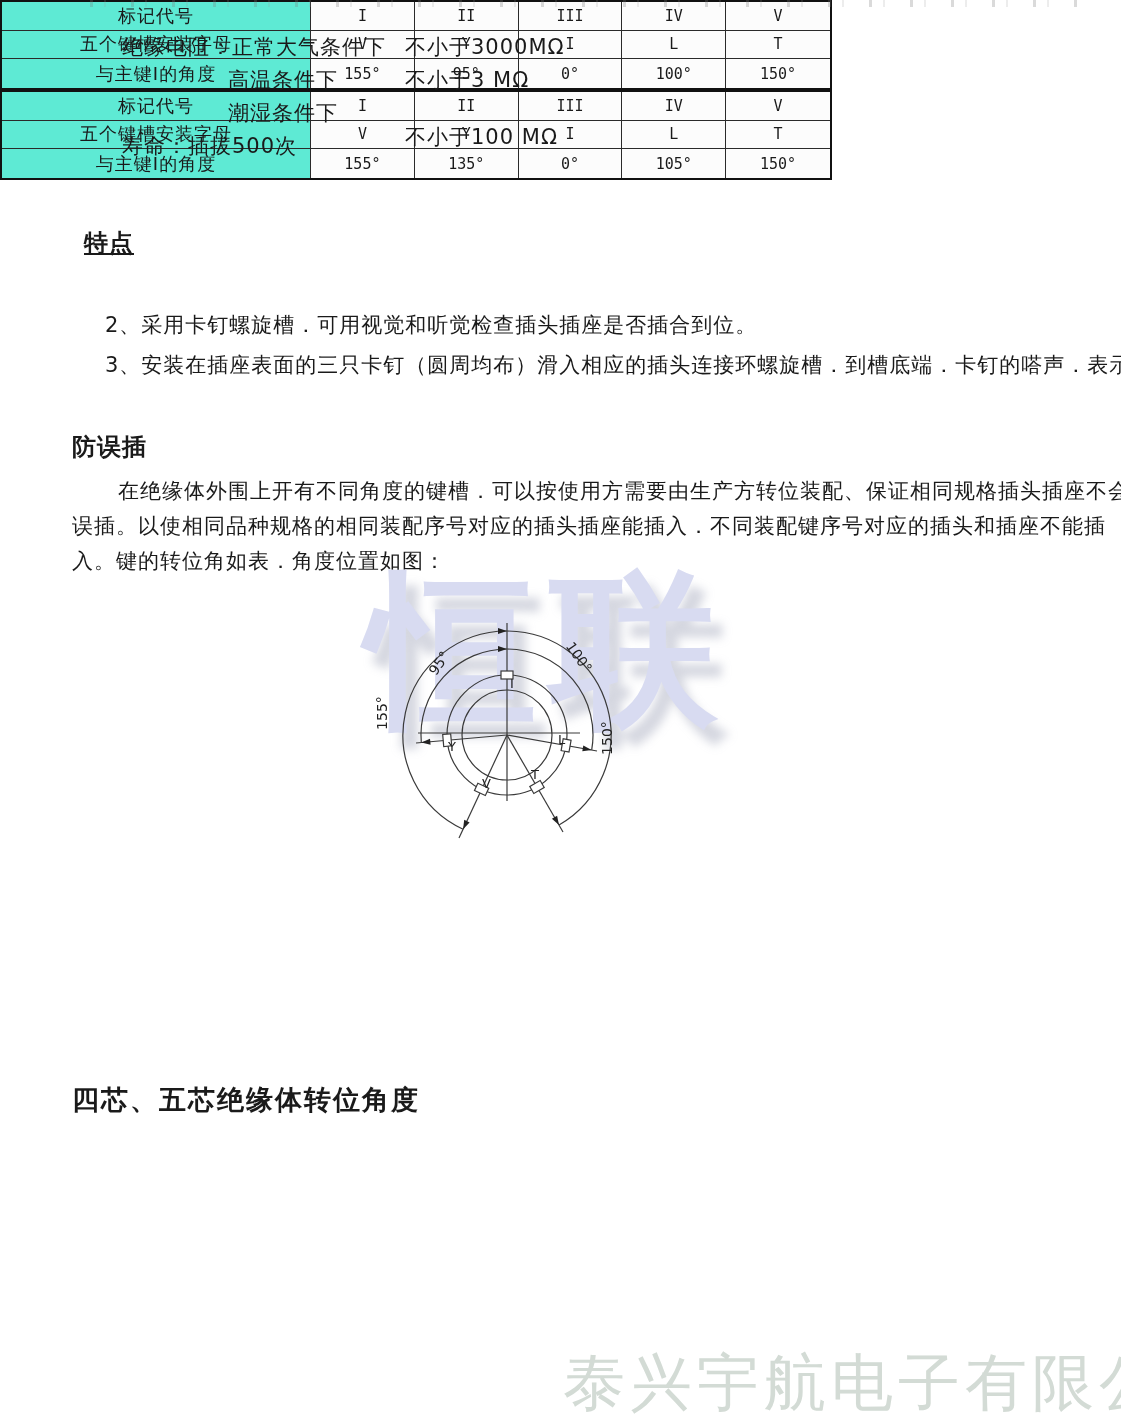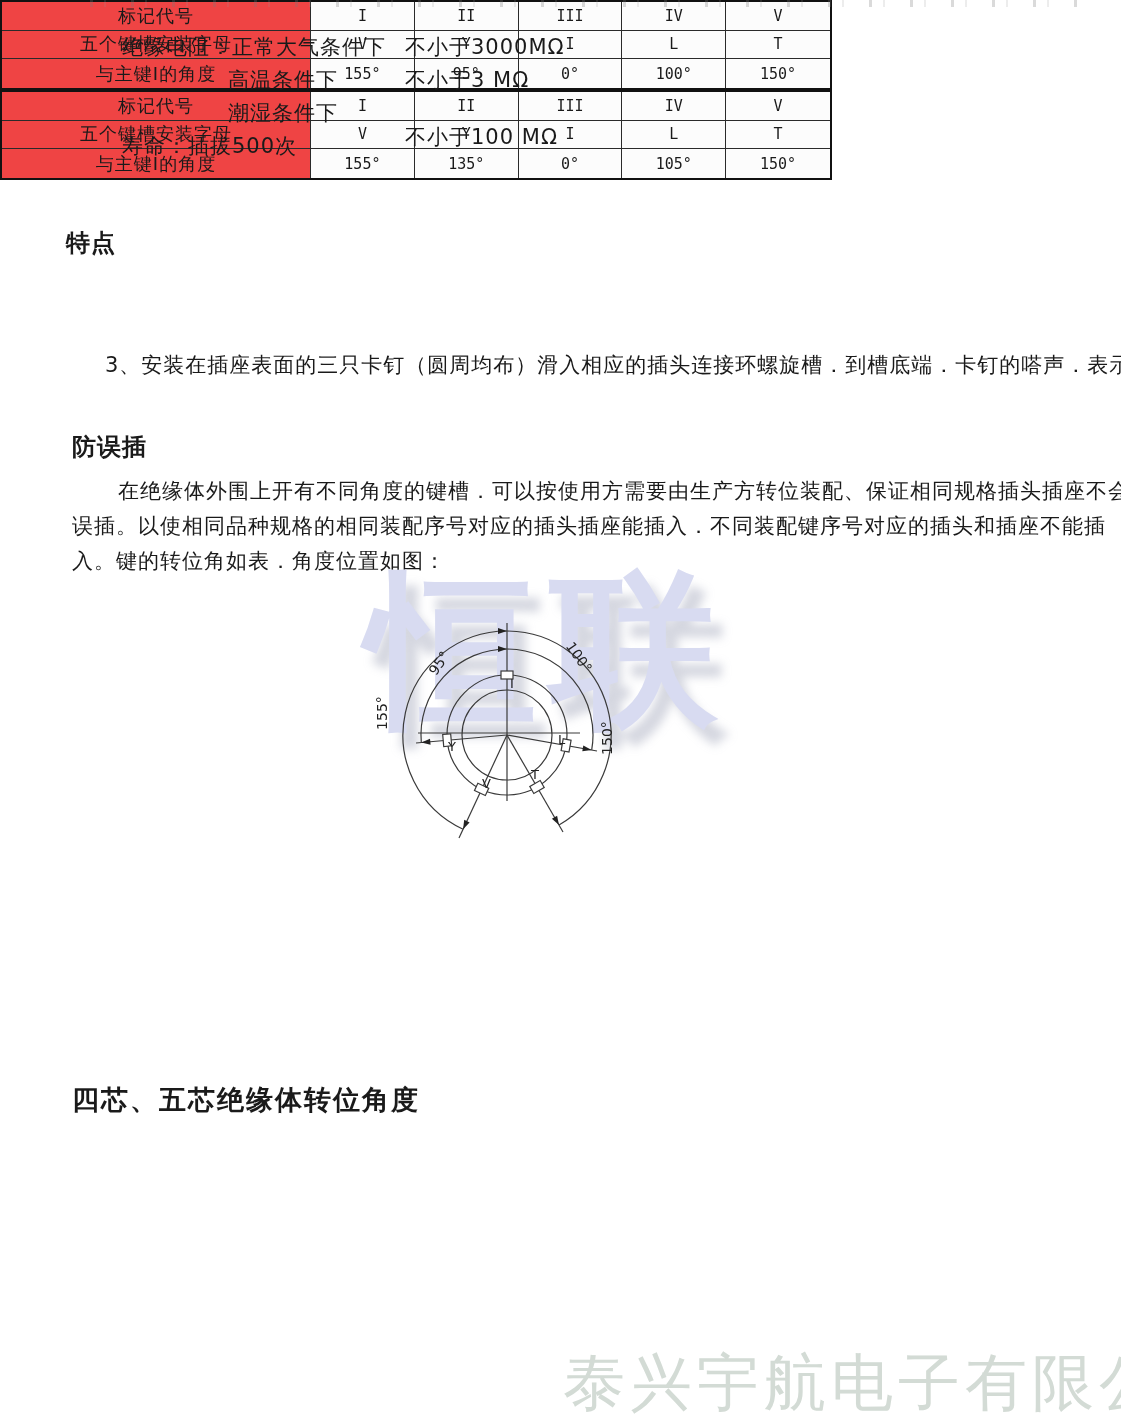--- a/index.html
+++ b/index.html
@@ -52,40 +52,41 @@
   }
   .t1{top:899px;}
   .t2{top:1146px;}
   .key-table .cell{
     border-right:1px solid #2a2a2a;border-bottom:1px solid #2a2a2a;
     display:flex;align-items:center;justify-content:center;
     overflow:hidden;
   }
   .key-table .cell:nth-child(6n){border-right:none;}
   .key-table .cell:nth-child(n+13){border-bottom:none;}
-  .key-table .lbl{background:#ef4444;font-size:18px;letter-spacing:1px;}
+  .key-table .lbl{background:#5eead4;font-size:18px;letter-spacing:1px;}
   .key-table .val{background:#fcfcfc;font-size:15px;font-family:"DejaVu Sans Mono","Liberation Mono",monospace;}
   svg text{font-family:"DejaVu Sans","Liberation Sans",sans-serif;fill:#222;}
 </style>
 </head>
 <body>
 
 <div class="page">
 
   <div class="abs top-clip"></div>
 
   <div class="abs spec-line" style="left:122px;top:33px;">绝缘电阻：正常大气条件下</div>
   <div class="abs spec-line" style="left:405px;top:33px;">不小于3000MΩ</div>
   <div class="abs spec-line" style="left:228px;top:66px;">高温条件下</div>
   <div class="abs spec-line" style="left:405px;top:66px;">不小于3 MΩ</div>
   <div class="abs spec-line" style="left:228px;top:99px;">潮湿条件下</div>
   <div class="abs spec-line" style="left:405px;top:99px;margin-top:24px;">不小于100 MΩ</div>
   <div class="abs spec-line" style="left:122px;top:132px;">寿命：插拔500次</div>
 
-  <div class="abs heading" style="left:66px;top:227px;">特点</div>
+  <div class="abs heading" style="left:84px;top:227px;text-decoration:underline;">特点</div>
+  <div class="abs body-line" style="left:105px;top:311px;">2、采用卡钉螺旋槽．可用视觉和听觉检查插头插座是否插合到位。</div>
   <div class="abs body-line" style="left:105px;top:351px;">3、安装在插座表面的三只卡钉（圆周均布）滑入相应的插头连接环螺旋槽．到槽底端．卡钉的嗒声．表示</div>
 
   <div class="abs heading" style="left:72px;top:431px;">防误插</div>
   <div class="abs body-line" style="left:118px;top:477px;">在绝缘体外围上开有不同角度的键槽．可以按使用方需要由生产方转位装配、保证相同规格插头插座不会</div>
   <div class="abs body-line" style="left:72px;top:512px;">误插。以使相同品种规格的相同装配序号对应的插头插座能插入．不同装配键序号对应的插头和插座不能插</div>
   <div class="abs body-line" style="left:72px;top:547px;">入。键的转位角如表．角度位置如图：</div>
 
   <div class="abs wm-blue">恒联</div>
 
   <svg class="abs diagram-svg" width="380" height="285" viewBox="0 0 380 285">

